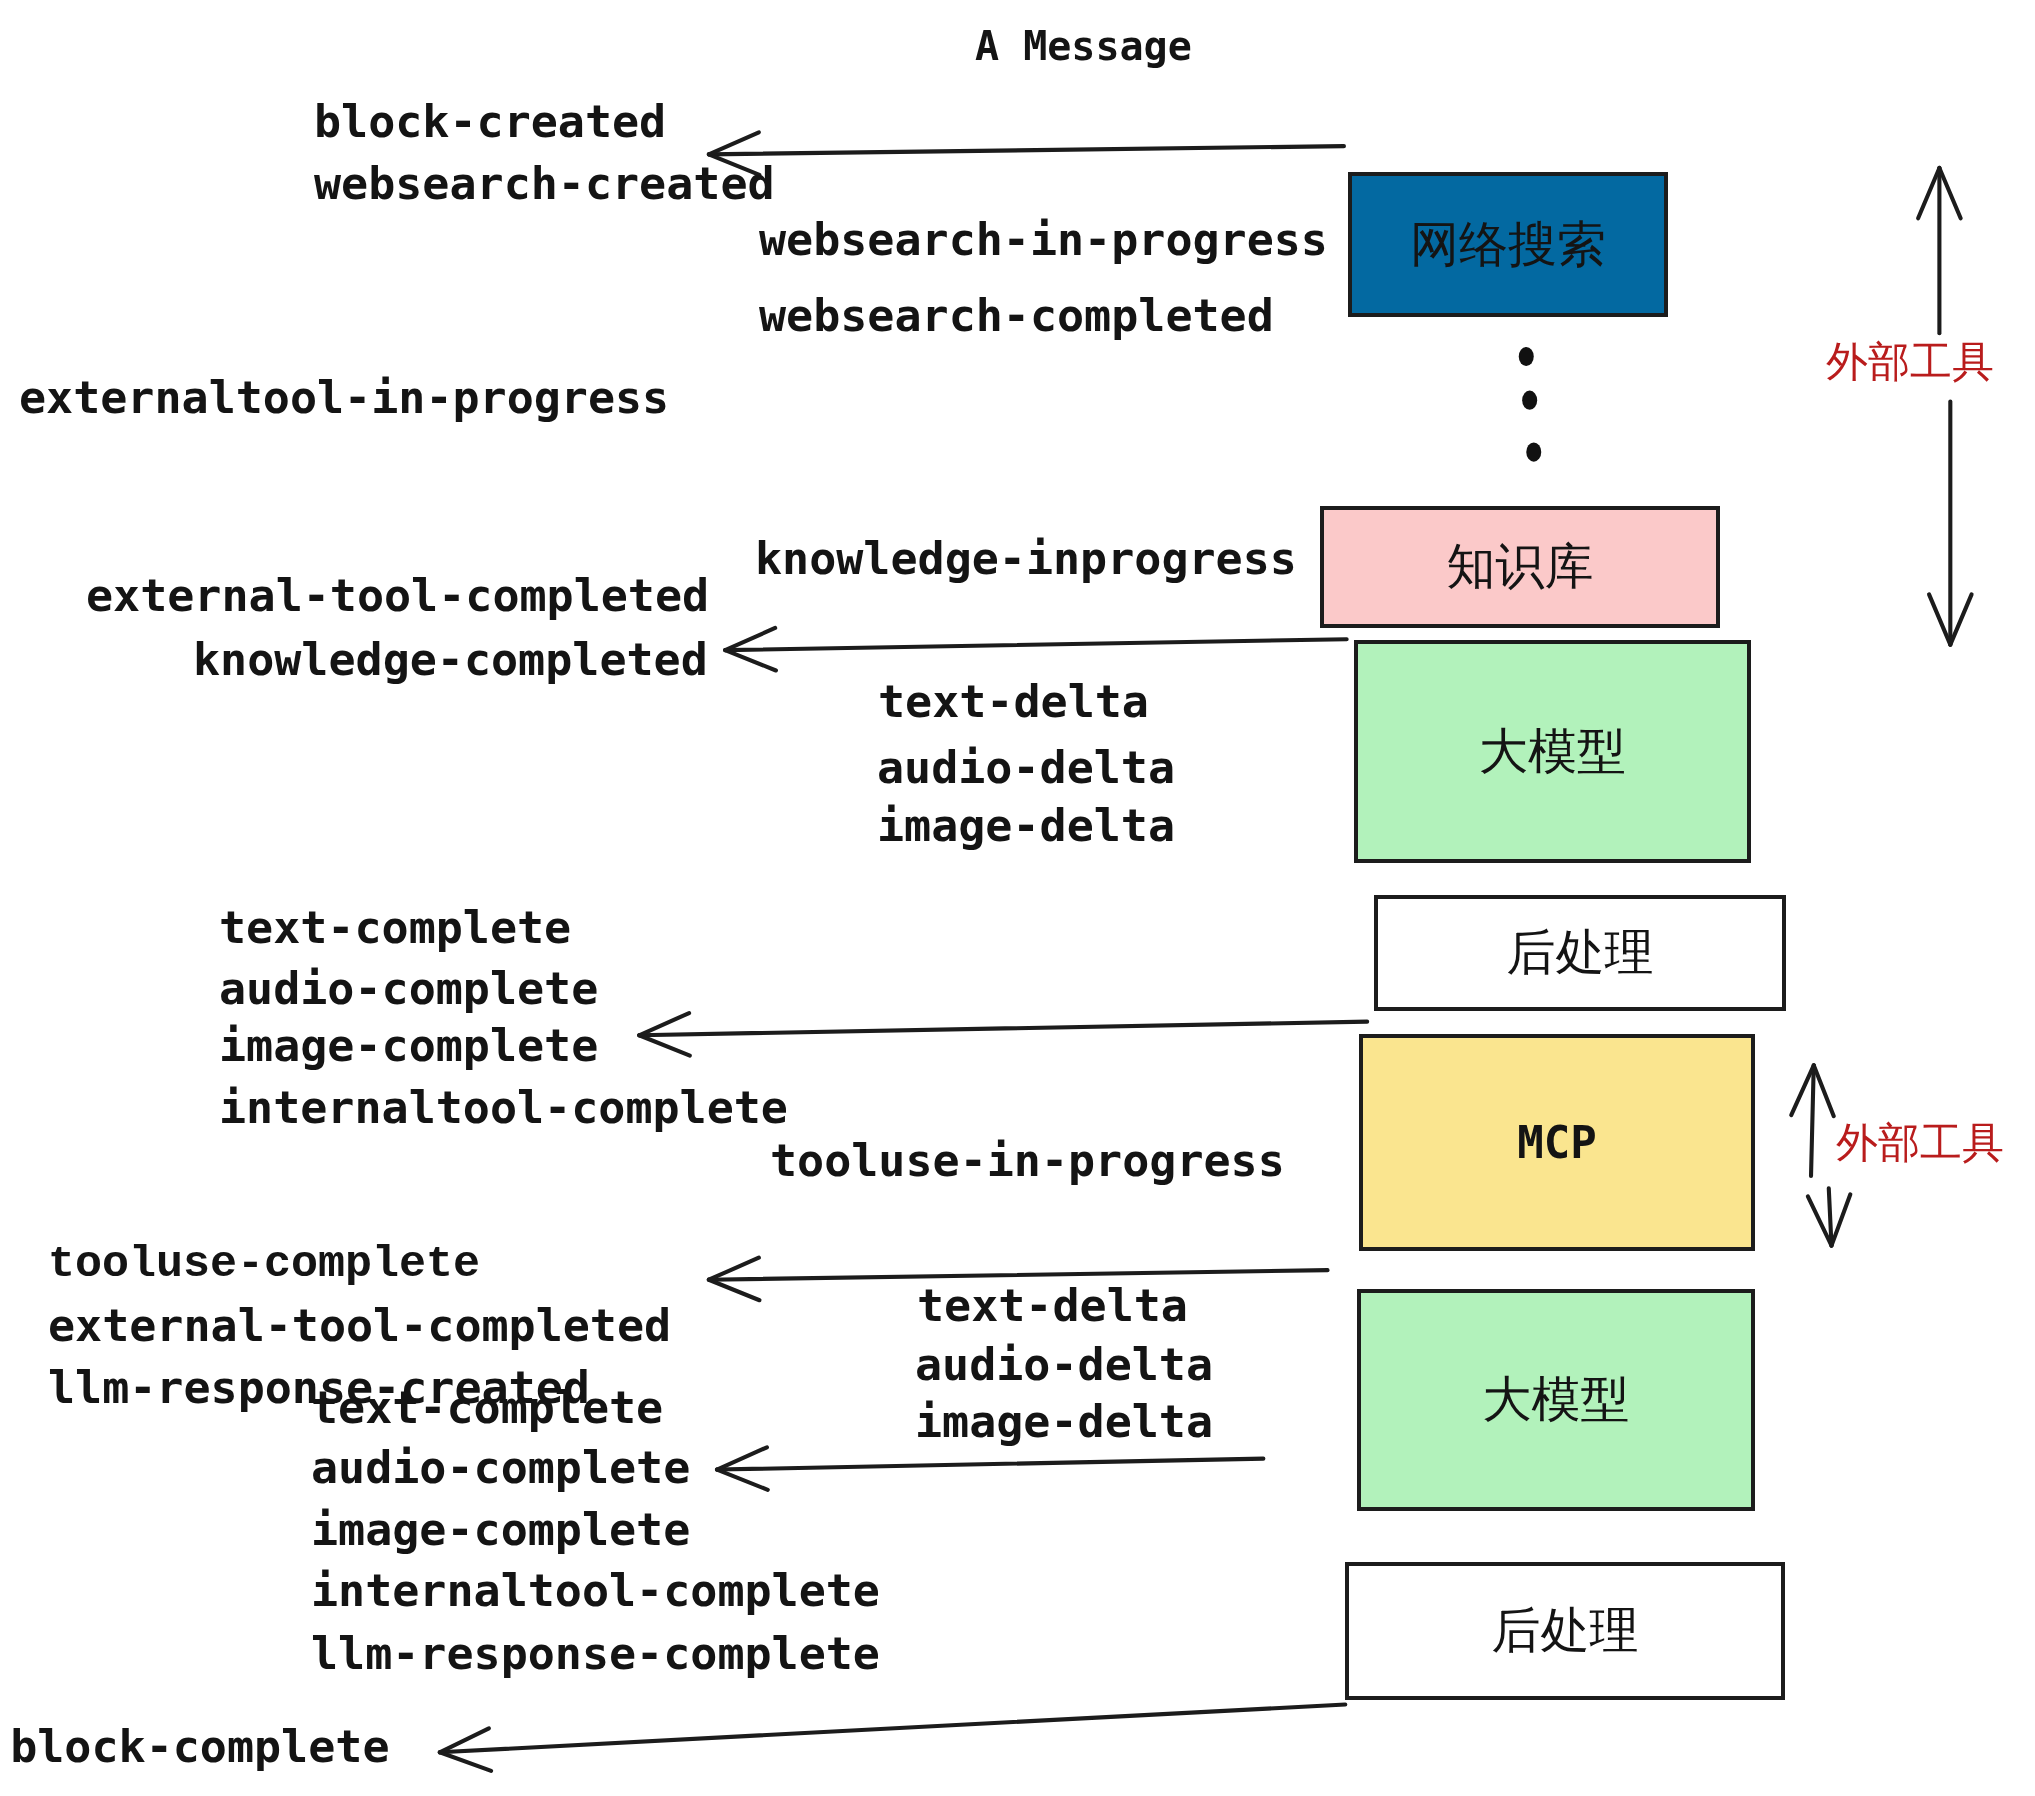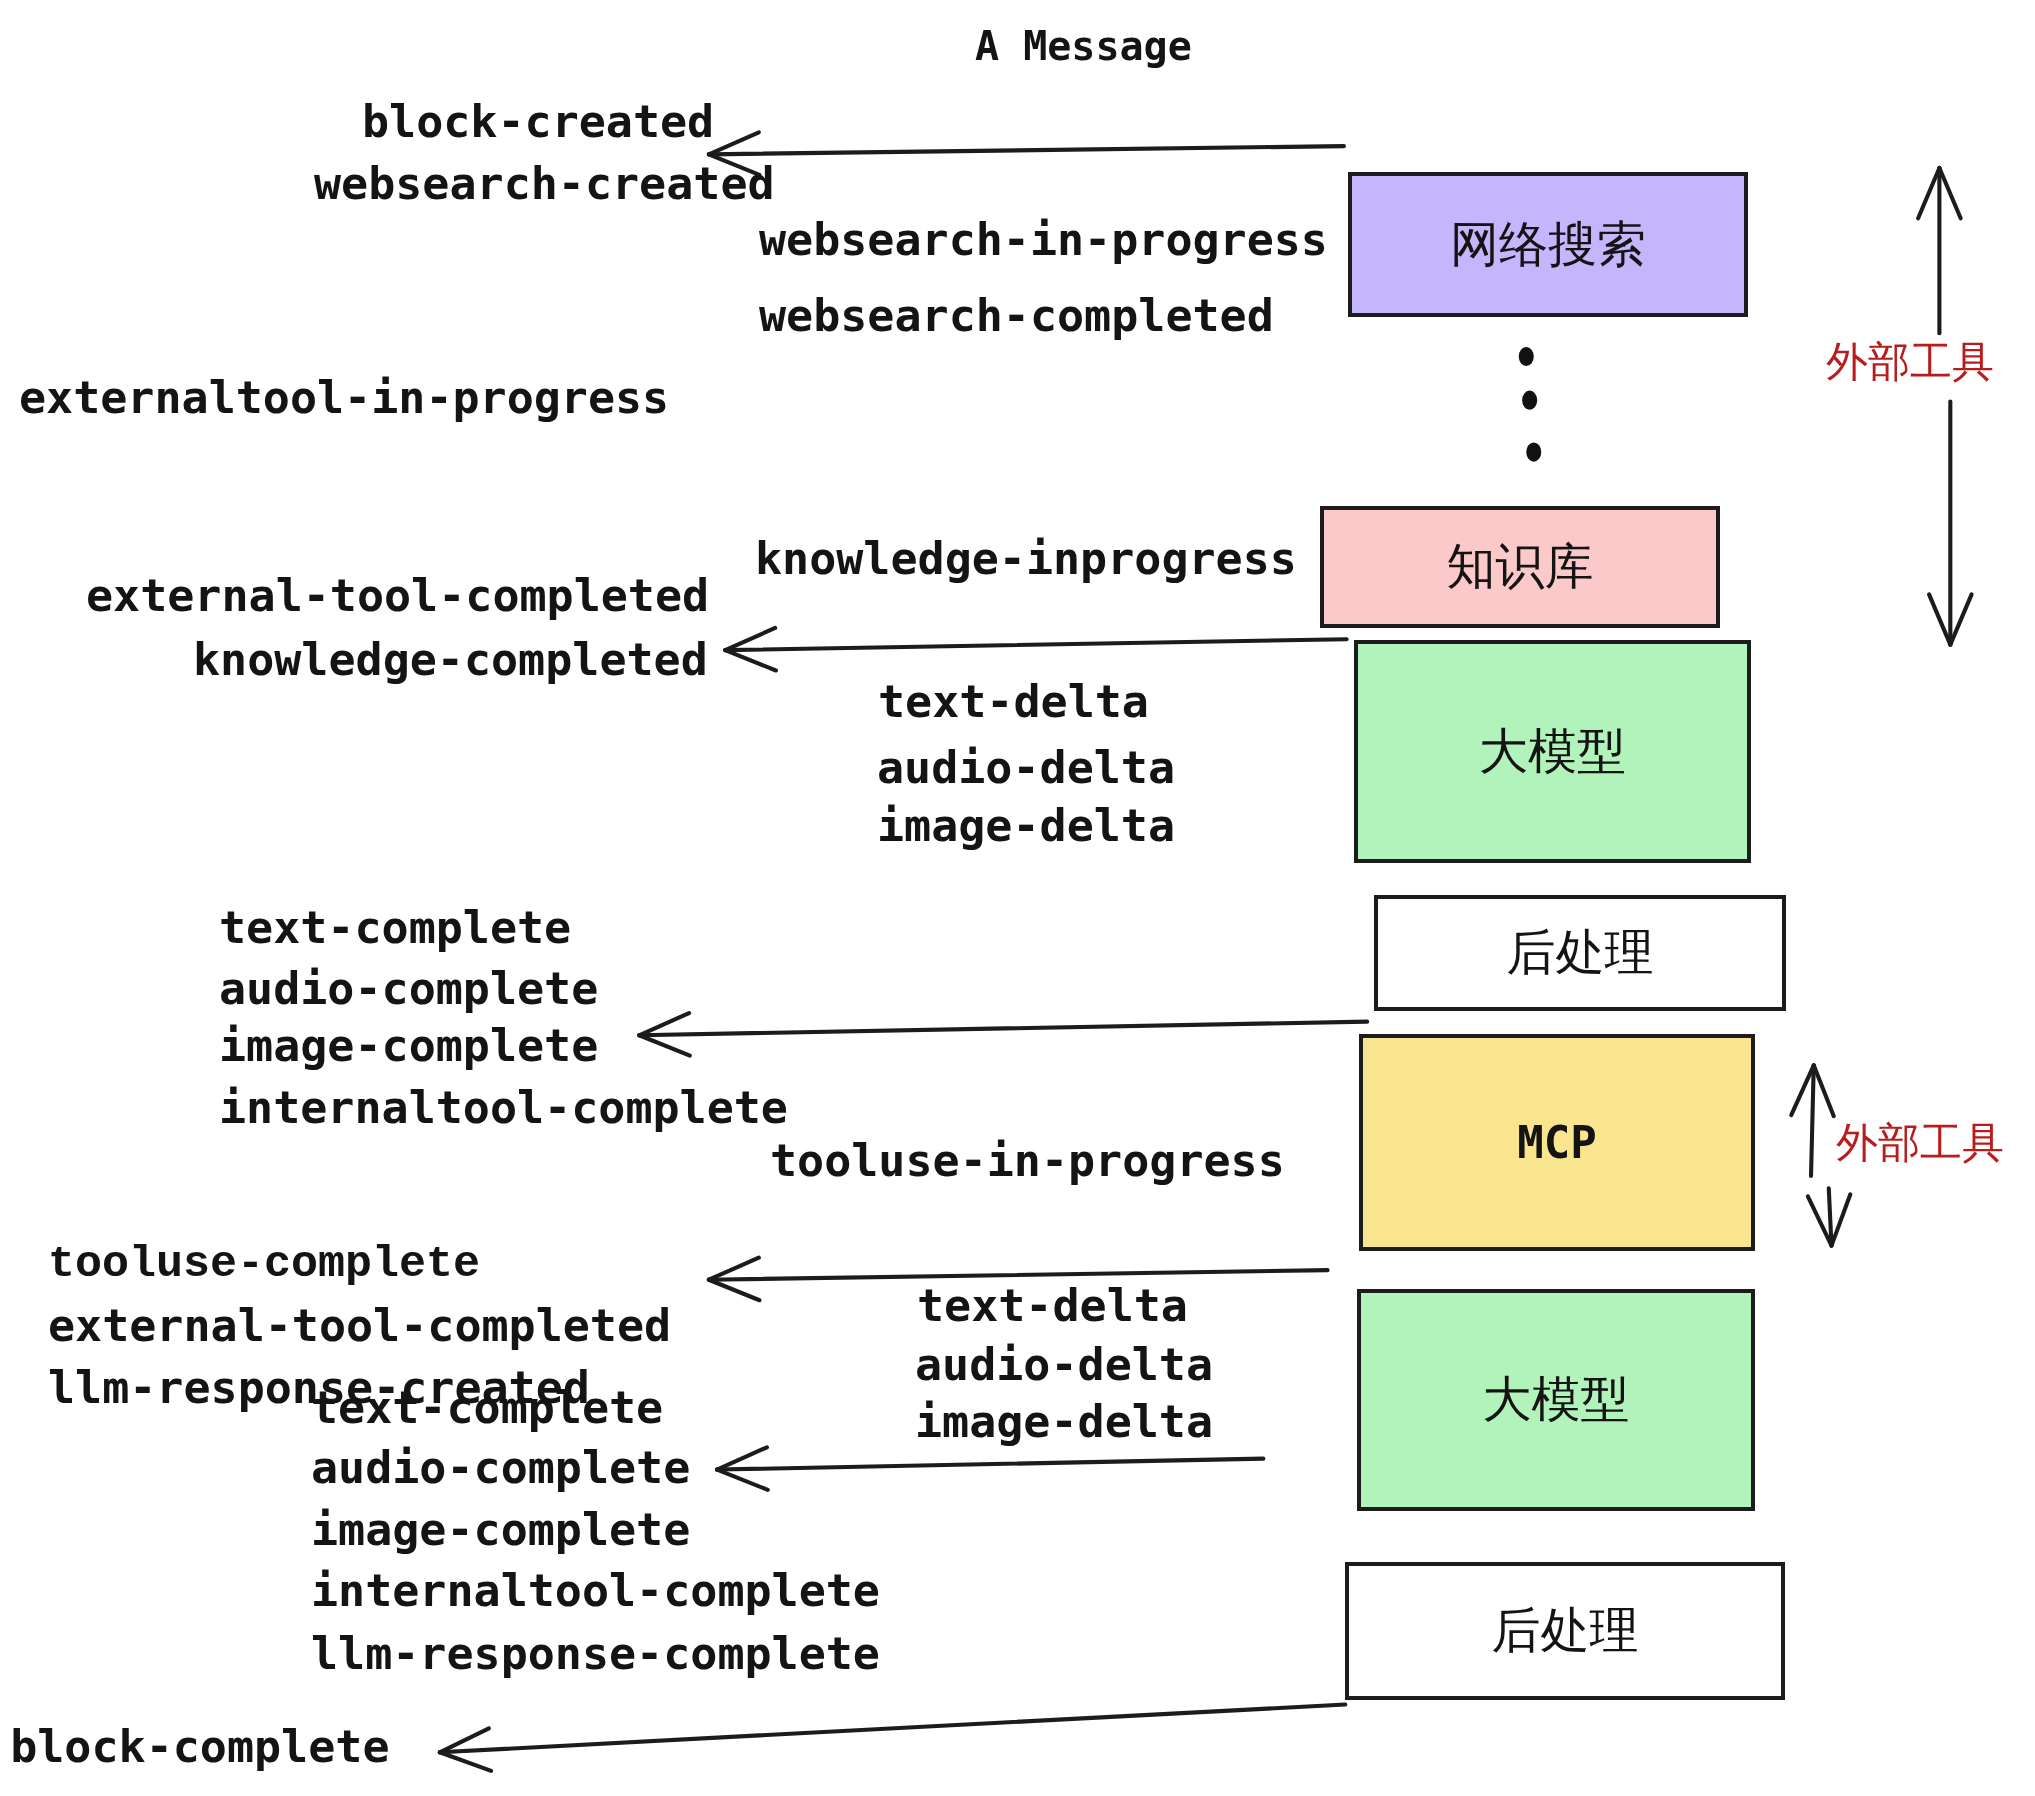--- a/index.html
+++ b/index.html
@@ -121,21 +121,21 @@
         <path d="M 1970 2496 L 644 2566"></path>
         <path d="M 644 2566 L 719.2247358706228 2593.2257068447275"></path>
         <path d="M 644 2566 L 715.9401048240413 2531.0054101623414"></path>
       </g>
       <ellipse cx="2235" cy="522" rx="11" ry="14" fill="#111111"></ellipse>
       <ellipse cx="2240" cy="586" rx="11" ry="14" fill="#111111"></ellipse>
       <ellipse cx="2246" cy="662" rx="11" ry="14" fill="#111111"></ellipse>
     </svg>
   <div class="page-title" style="left:975px; top:23px;">A Message</div>
   <div id="boxes-layer">
-      <div class="box" style="left: 1348px; top: 172px; width: 400px; height: 145px; background: #c4b5fd;">
+      <div class="box" style="left: 1348px; top: 172px; width: 320px; height: 145px; background: #0369a1;">
         <span class="box-label">网络搜索</span>
       </div>
       <div class="box" style="left: 1320px; top: 506px; width: 400px; height: 122px; background: rgb(251, 201, 201);">
         <span class="box-label">知识库</span>
       </div>
       <div class="box" style="left: 1354px; top: 640px; width: 397px; height: 223px; background: rgb(178, 242, 187);">
         <span class="box-label">大模型</span>
       </div>
       <div class="box" style="left: 1374px; top: 895px; width: 412px; height: 116px; background: rgb(255, 255, 255);">
         <span class="box-label">后处理</span>
@@ -144,21 +144,21 @@
         <span class="box-label mono">MCP</span>
       </div>
       <div class="box" style="left: 1357px; top: 1289px; width: 398px; height: 222px; background: rgb(178, 242, 187);">
         <span class="box-label">大模型</span>
       </div>
       <div class="box" style="left: 1345px; top: 1562px; width: 440px; height: 138px; background: rgb(255, 255, 255);">
         <span class="box-label">后处理</span>
       </div>
     </div>
   <div id="labels-layer">
-      <div class="event-label" style="left: 314px; top: 122px; margin-left: 48px;">block-created</div>
+      <div class="event-label" style="left: 314px; top: 122px;">block-created</div>
       <div class="event-label" style="left: 314px; top: 184px;">websearch-created</div>
       <div class="event-label" style="left: 759px; top: 240px;">websearch-in-progress</div>
       <div class="event-label" style="left: 759px; top: 316px;">websearch-completed</div>
       <div class="event-label" style="left: 19px; top: 398px;">externaltool-in-progress</div>
       <div class="event-label" style="left: 755px; top: 559px;">knowledge-inprogress</div>
       <div class="event-label" style="left: 86px; top: 596px;">external-tool-completed</div>
       <div class="event-label" style="left: 193px; top: 660px;">knowledge-completed</div>
       <div class="event-label" style="left: 878px; top: 702px;">text-delta</div>
       <div class="event-label" style="left: 877px; top: 768px;">audio-delta</div>
       <div class="event-label" style="left: 877px; top: 826px;">image-delta</div>

